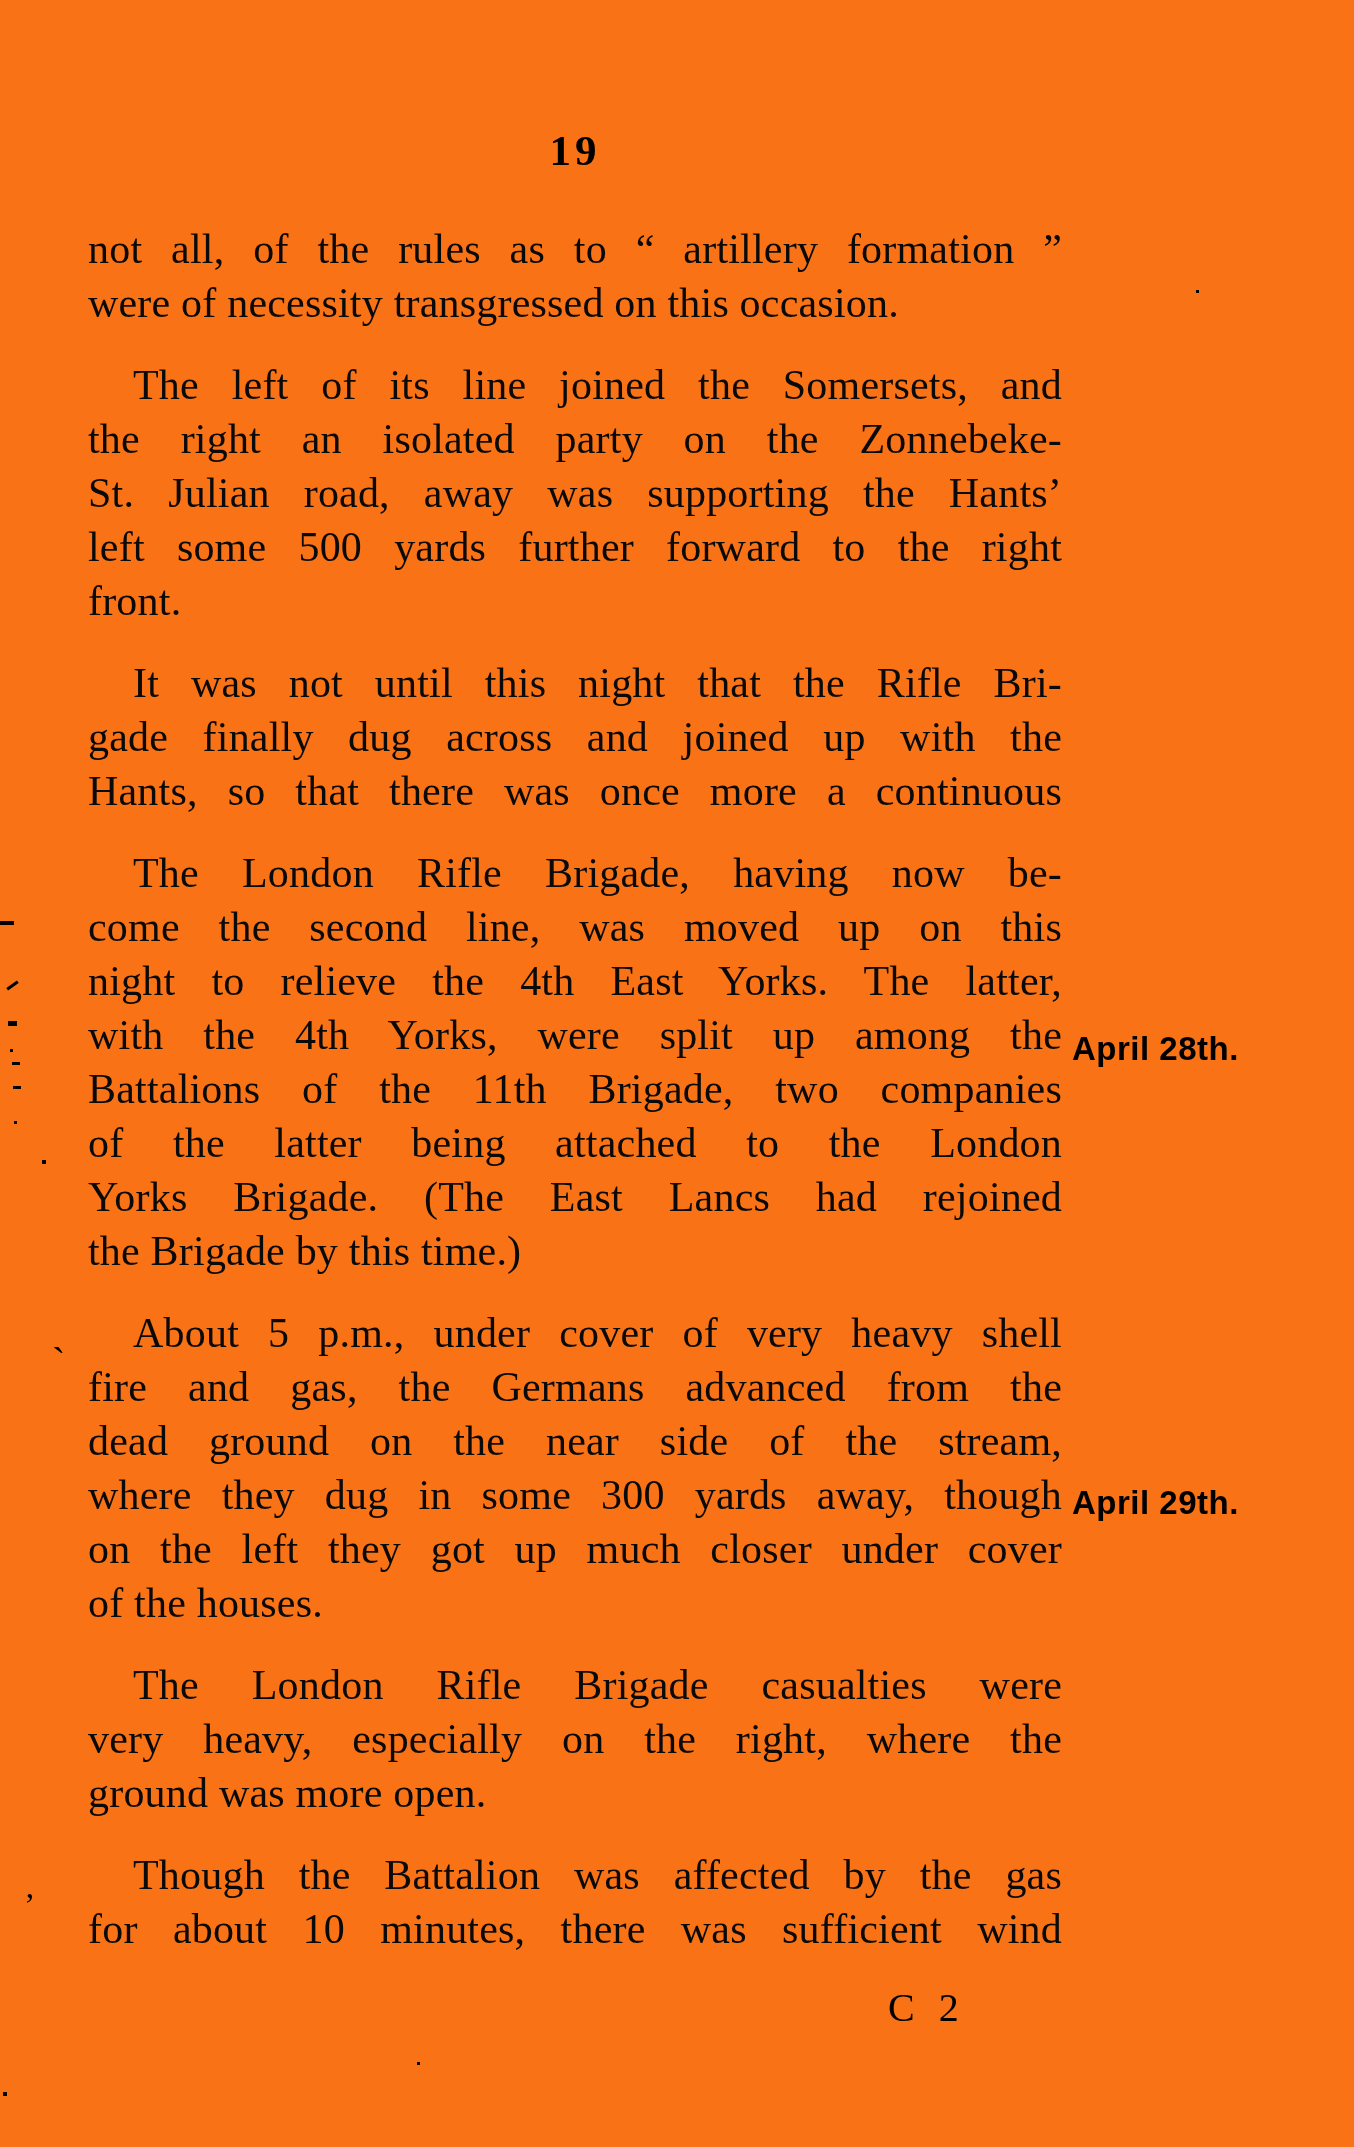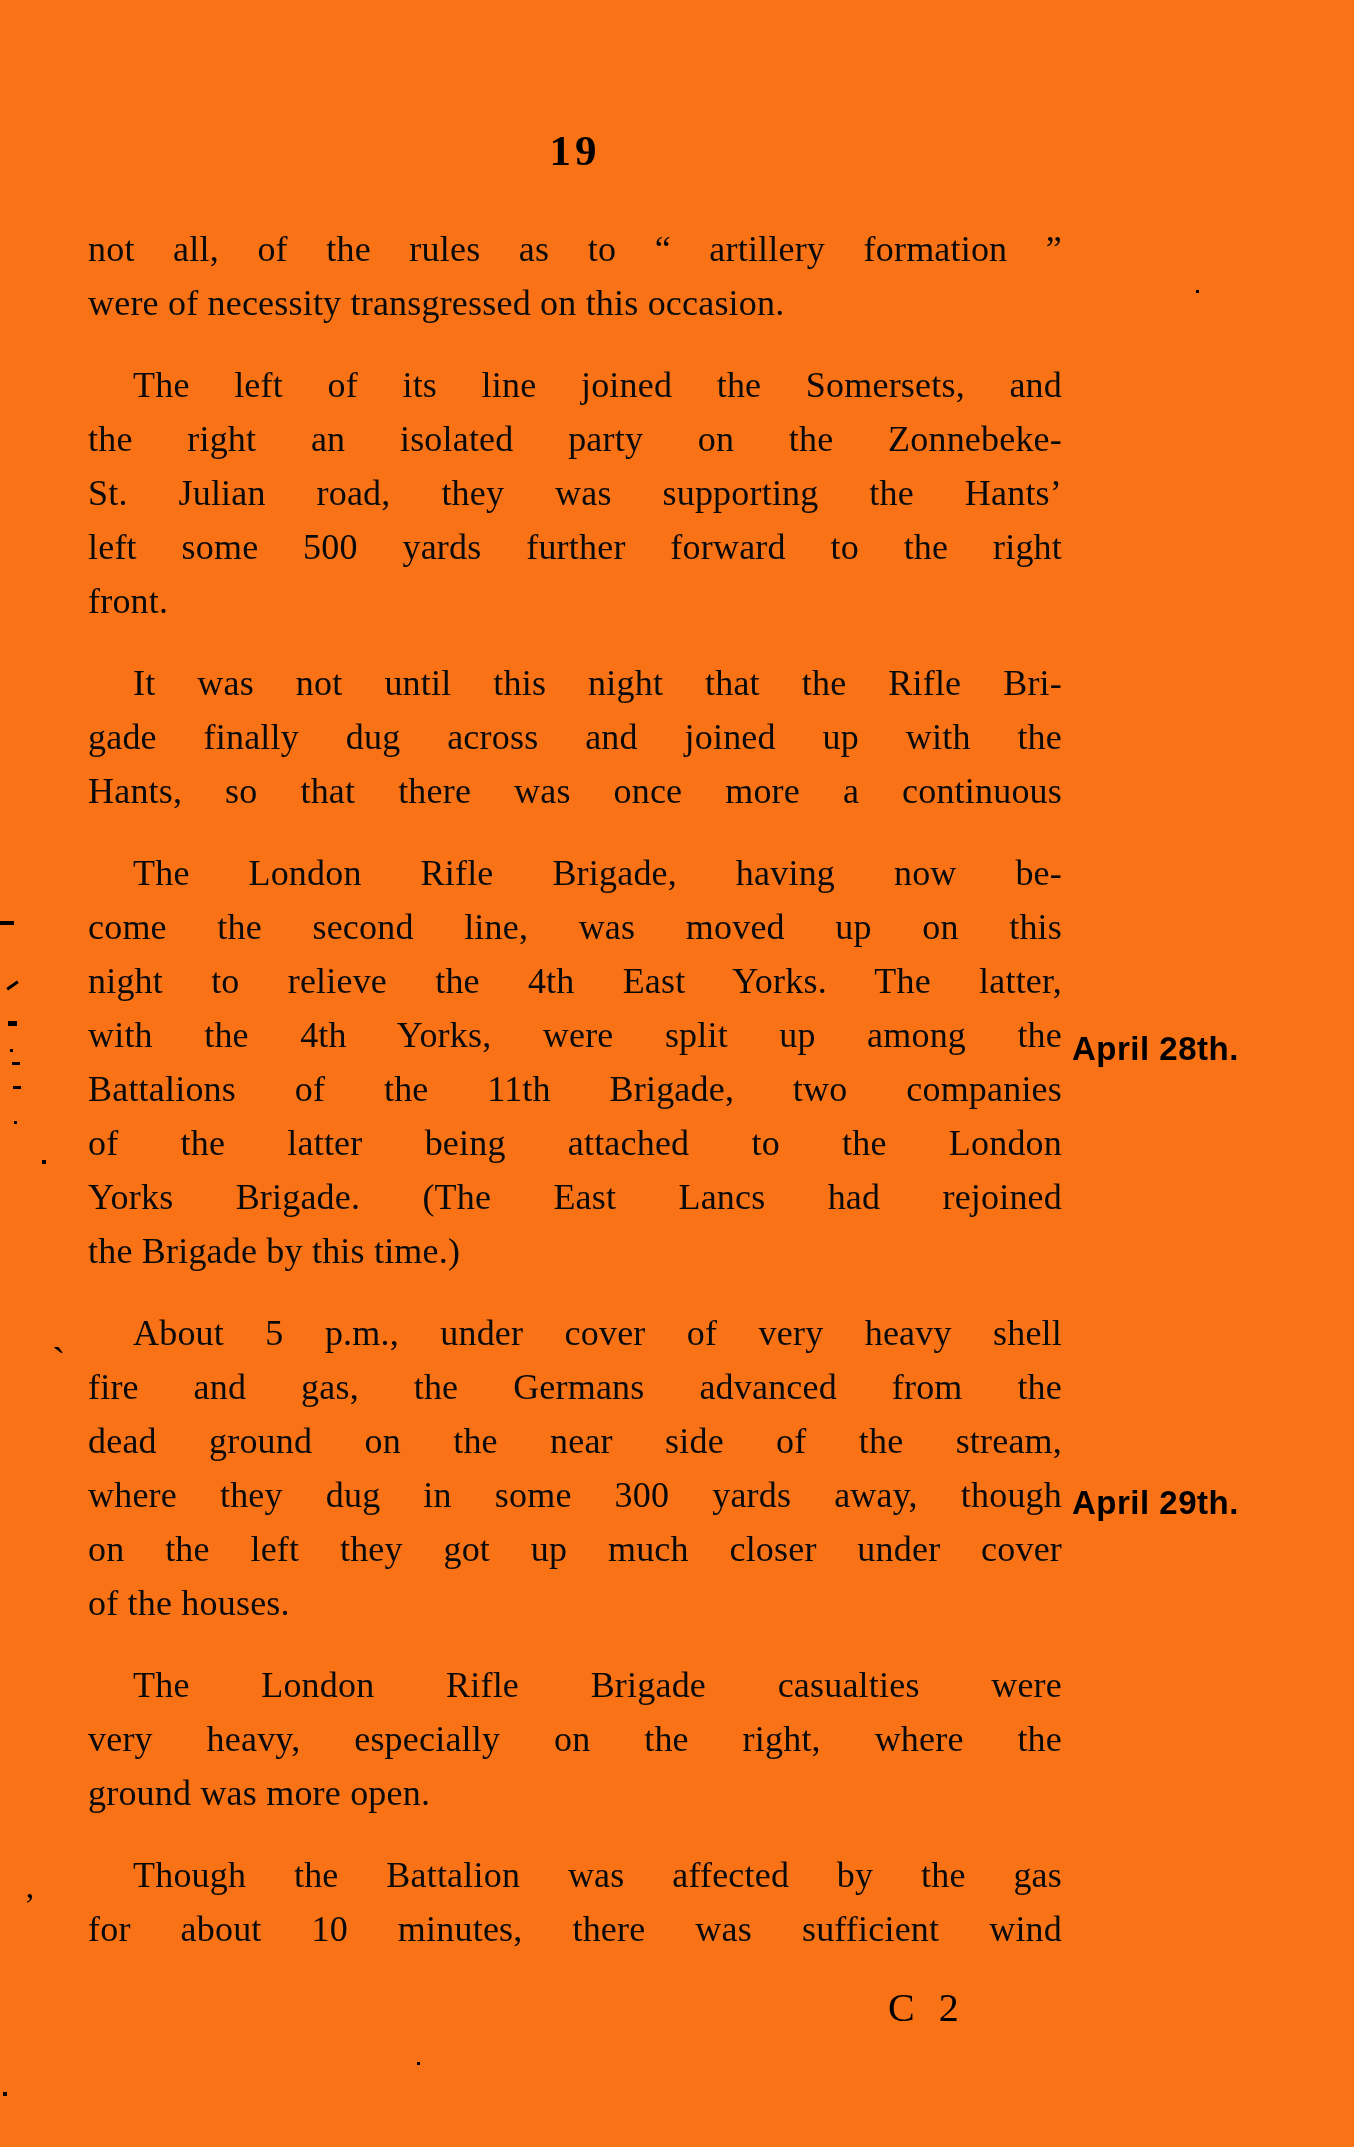--- a/index.html
+++ b/index.html
@@ -35,21 +35,21 @@
     width: 974px;
   }
   .para {
     margin: 0;
     padding: 0;
   }
   .para + .para {
     margin-top: 11px;
   }
   .line {
-    font-size: 36px;
+    font-size: 42px;
     line-height: 54px;
     white-space: normal;
     text-align: justify;
     text-align-last: justify;
     color: #0a0a0a;
     letter-spacing: 0.2px;
   }
   .para.indent .line:first-child {
     text-indent: 45px;
     margin-top: 28px;
@@ -99,21 +99,21 @@
   <div class="page-number">19</div>
 
   <div class="text-block" id="text-block">
       <div class="para">
         <div class="line">not all, of the rules as to “ artillery formation ”</div>
         <div class="line endline">were of necessity transgressed on this occasion.</div>
       </div>
       <div class="para indent">
         <div class="line">The left of its line joined the Somersets, and</div>
         <div class="line">the right an isolated party on the Zonnebeke-</div>
-        <div class="line">St. Julian road, they was supporting the Hants’</div>
+        <div class="line">St. Julian road, away was supporting the Hants’</div>
         <div class="line">left some 500 yards further forward to the right</div>
         <div class="line endline">front.</div>
       </div>
       <div class="para indent">
         <div class="line">It was not until this night that the Rifle Bri-</div>
         <div class="line">gade finally dug across and joined up with the</div>
         <div class="line">Hants, so that there was once more a continuous</div>
       </div>
       <div class="para indent">
         <div class="line">The London Rifle Brigade, having now be-</div>

